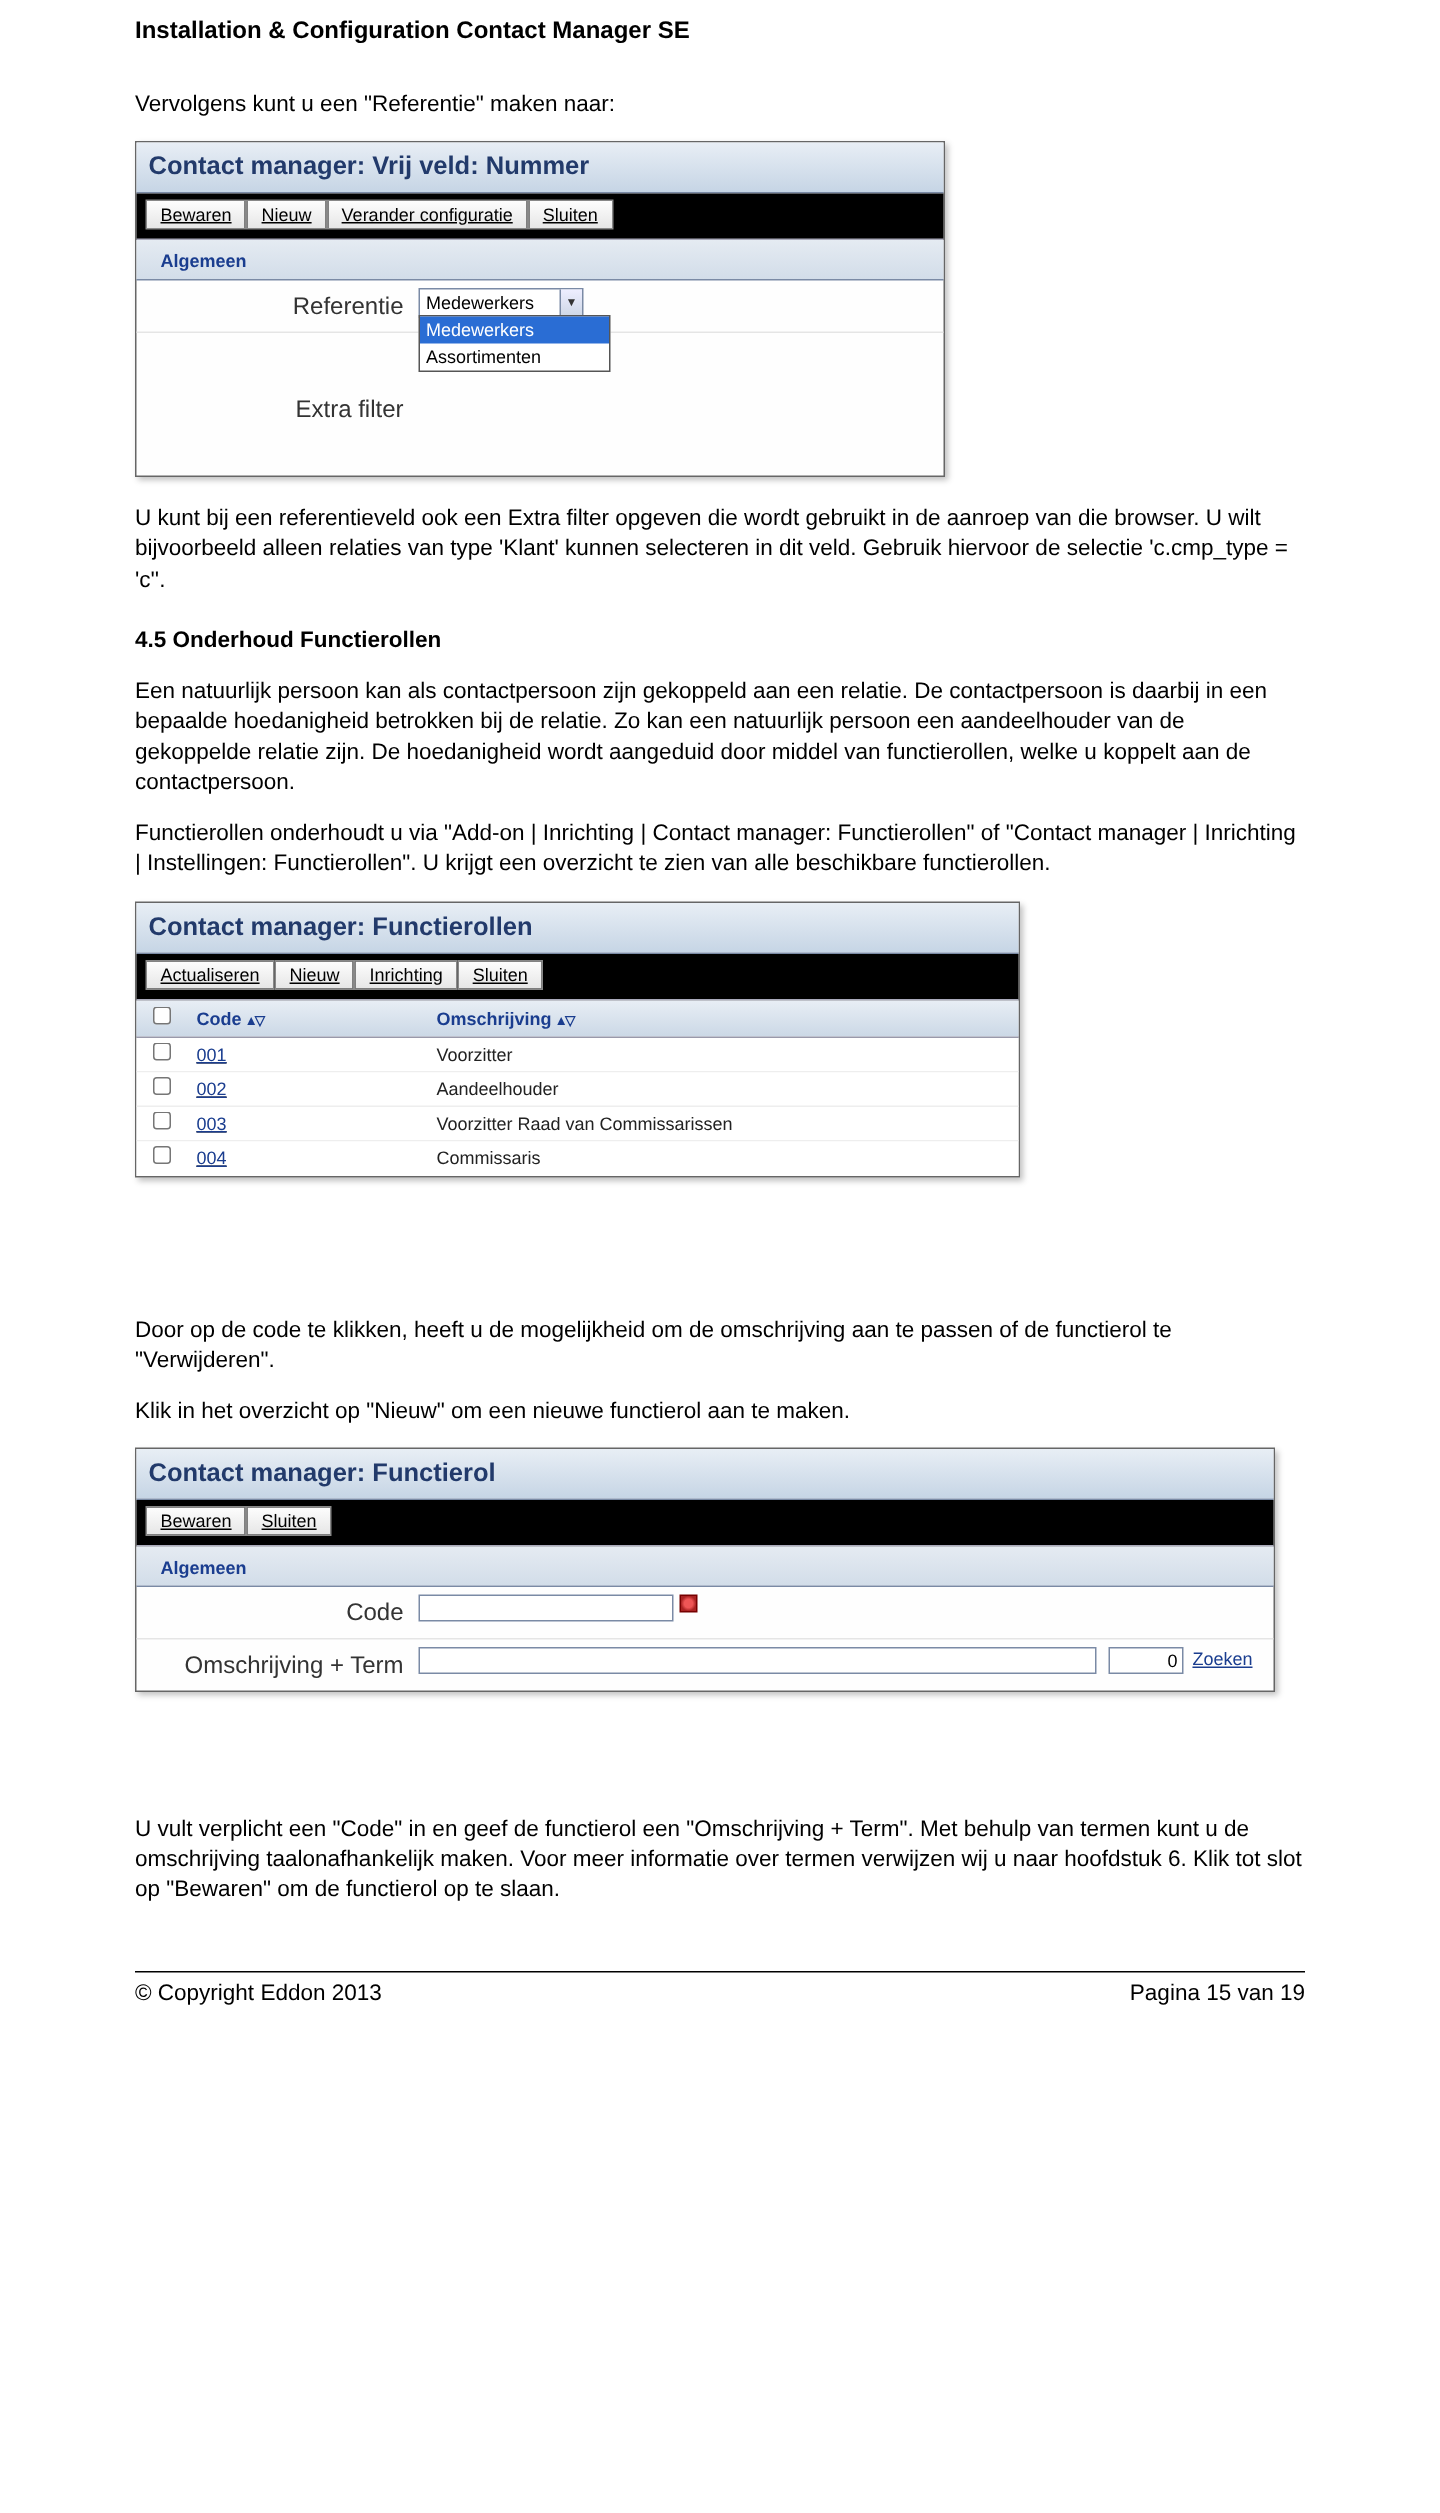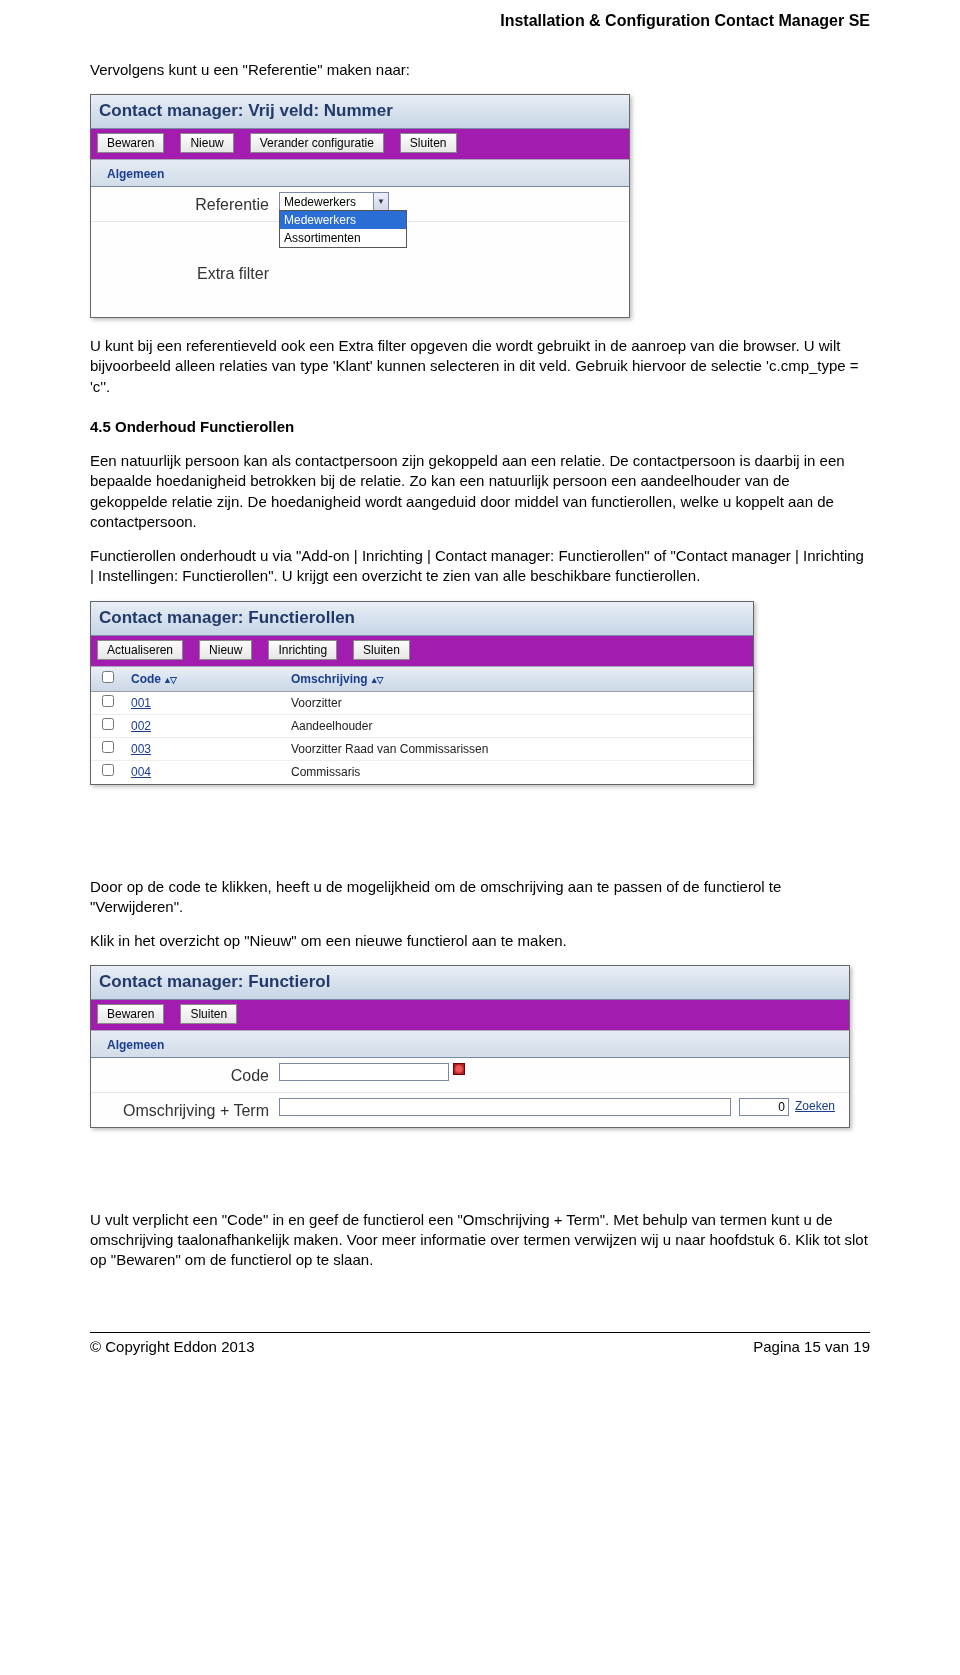--- a/index.html
+++ b/index.html
@@ -6,21 +6,21 @@
   body {
     font-family: Verdana, Arial, sans-serif;
     background: #fff;
     width: 960px;
     color: #000;
     font-size: 15px;
     line-height: 1.35;
   }
   .page { padding: 10px 90px 30px 90px; }
   .doc-header {
-    text-align: right;
+    text-align: left;
     font-weight: bold;
     font-size: 16px;
     margin-bottom: 28px;
   }
   .body-text { margin: 14px 0; }
   .section-head { font-weight: bold; margin: 20px 0 14px 0; }
 
   
   .app-panel {
     border: 1px solid #666;
@@ -34,24 +34,24 @@
     padding: 5px 8px;
     border-bottom: 1px solid #7a8aa5;
   }
   .panel-title {
     color: #223a6b;
     font-weight: bold;
     font-size: 17px;
   }
   .btnbar {
     display: flex;
-    gap: 16px;
-    background: #a21caf;
+    background: #000000;
     padding: 4px 6px 6px 6px;
     border-bottom: 1px solid #aab;
+    text-decoration: underline;
   }
   .btnbar .btn {
     background: linear-gradient(#fdfdfd,#e6e6e6);
     border: 1px solid #888;
     padding: 2px 9px;
     font-size: 12px;
     font-family: inherit;
     cursor: pointer;
   }
   .tabstrip {
@@ -153,21 +153,21 @@
   }
   .req-icon::before{
     content:""; display:inline-block; width:10px;height:10px;
     background: radial-gradient(circle,#e55 40%, #a22 70%);
     border:1px solid #700; margin-right:2px;
   }
   .linkish { color:#1a3d8f; text-decoration:underline; font-size:12px; cursor:pointer; padding:0 6px;}
 
   .footer-line {
     border-top: 1px solid #000;
-    margin-top: 62px;
+    margin-top: 44px;
     padding-top: 4px;
     display: flex;
     justify-content: space-between;
     font-size: 15px;
   }
 
   .sp60 { height:60px; }
 </style>
 </head>
 <body>
@@ -209,21 +209,21 @@
     </div>
   </div>
 
   <p class="body-text">U kunt bij een referentieveld ook een Extra filter opgeven die wordt gebruikt in de aanroep van die browser. U wilt bijvoorbeeld alleen relaties van type 'Klant' kunnen selecteren in dit veld. Gebruik hiervoor de selectie 'c.cmp_type = 'c''.</p>
 
   <p class="section-head">4.5   Onderhoud Functierollen</p>
 
   <p class="body-text">Een natuurlijk persoon kan als contactpersoon zijn gekoppeld aan een relatie. De contactpersoon is daarbij in een bepaalde hoedanigheid betrokken bij de relatie. Zo kan een natuurlijk persoon een aandeelhouder van de gekoppelde relatie zijn. De hoedanigheid wordt aangeduid door middel van functierollen, welke u koppelt aan de contactpersoon.</p>
   <p class="body-text">Functierollen onderhoudt u via "Add-on | Inrichting | Contact manager: Functierollen" of "Contact manager | Inrichting | Instellingen: Functierollen". U krijgt een overzicht te zien van alle beschikbare functierollen.</p>
 
-  <div class="app-panel" style="width:664px;">
+  <div class="app-panel" style="width:590px;">
     <div class="panel-titlebar">
       <span class="panel-title">Contact manager: Functierollen</span>
     </div>
     <div class="btnbar">
       <button class="btn">Actualiseren</button>
       <button class="btn">Nieuw</button>
       <button class="btn">Inrichting</button>
       <button class="btn">Sluiten</button>
     </div>
     <div class="listhdr">

